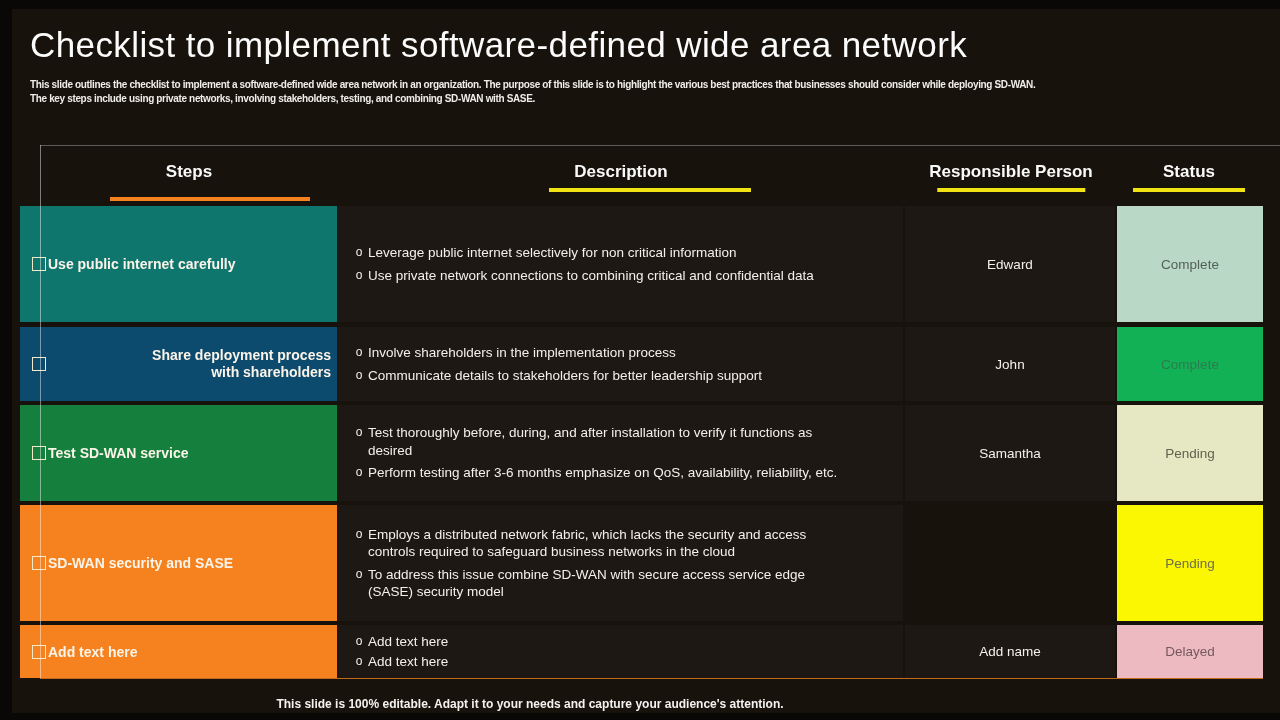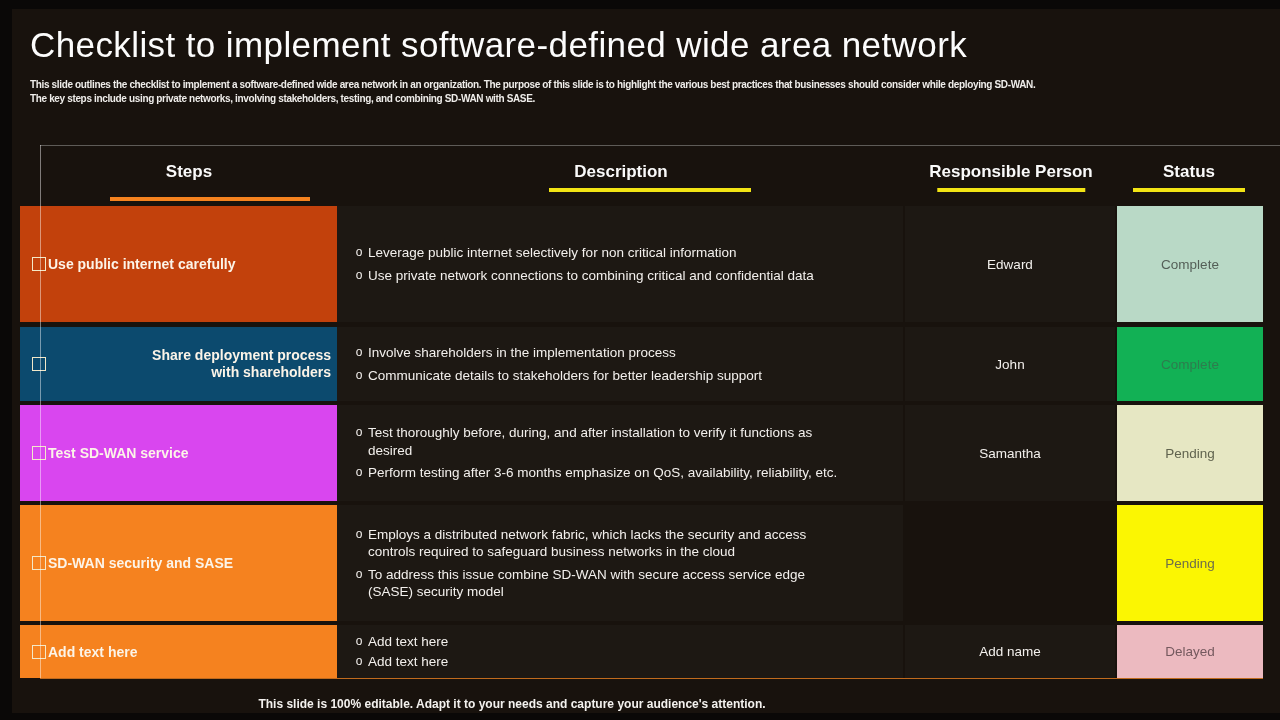--- a/index.html
+++ b/index.html
@@ -78,21 +78,21 @@
     font-size:13.5px; color:#F3F0ED;
   }
   .c-status {
     left:1117px; width:146px;
     display:flex; align-items:center; justify-content:center;
     font-size:13.5px;
   }
 
   .footer {
     position:absolute; left:0; top:697px; width:1024px; text-align:center;
-    font-size:12px; font-weight:bold; color:#F4F2EF;
+    font-size:12px; font-weight:bold; color:#F4F2EF;padding-left:18px;
   }
 </style>
 </head>
 <body>
 
 <div class="slide">
   <div class="frame frame-top"></div>
   <div class="frame frame-left"></div>
   <div class="frame frame-bottom"></div>
 
@@ -118,21 +118,21 @@
   <div class="hdr hdr-person">
     <span class="hdr-label">Responsible Person</span>
     <span class="hdr-underline" style="background-color: rgb(242, 228, 20);"></span>
   </div>
   <div class="hdr hdr-status">
     <span class="hdr-label">Status</span>
     <span class="hdr-underline" style="background-color: rgb(242, 228, 20);"></span>
   </div>
 
   <div class="row" style="top:206px;height:116px;">
-    <div class="cell c-step" style="background-color: #c2410c;">
+    <div class="cell c-step" style="background-color: #0f766e;">
       <span class="checkbox"></span>
       <span class="step-label">Use public internet carefully</span>
     </div>
     <div class="cell c-desc">
       <div class="bullet">
           <span class="marker">o</span>
           <span class="b-text">Leverage public internet selectively for non critical information</span>
         </div>
       <div class="bullet">
           <span class="marker">o</span>
@@ -157,21 +157,21 @@
       <div class="bullet">
           <span class="marker">o</span>
           <span class="b-text">Communicate details to stakeholders for better leadership support</span>
         </div>
     </div>
     <div class="cell c-person">John</div>
     <div class="cell c-status" style="background-color: rgb(18, 177, 85); color: rgb(46, 124, 78);">Complete</div>
   </div>
 
   <div class="row" style="top:405px;height:96px;">
-    <div class="cell c-step" style="background-color: #d946ef;">
+    <div class="cell c-step" style="background-color: #15803d;">
       <span class="checkbox"></span>
       <span class="step-label">Test SD-WAN service</span>
     </div>
     <div class="cell c-desc">
       <div class="bullet">
           <span class="marker">o</span>
           <span class="b-text">Test thoroughly before, during, and after installation to verify it functions as
 desired</span>
         </div>
       <div class="bullet">

